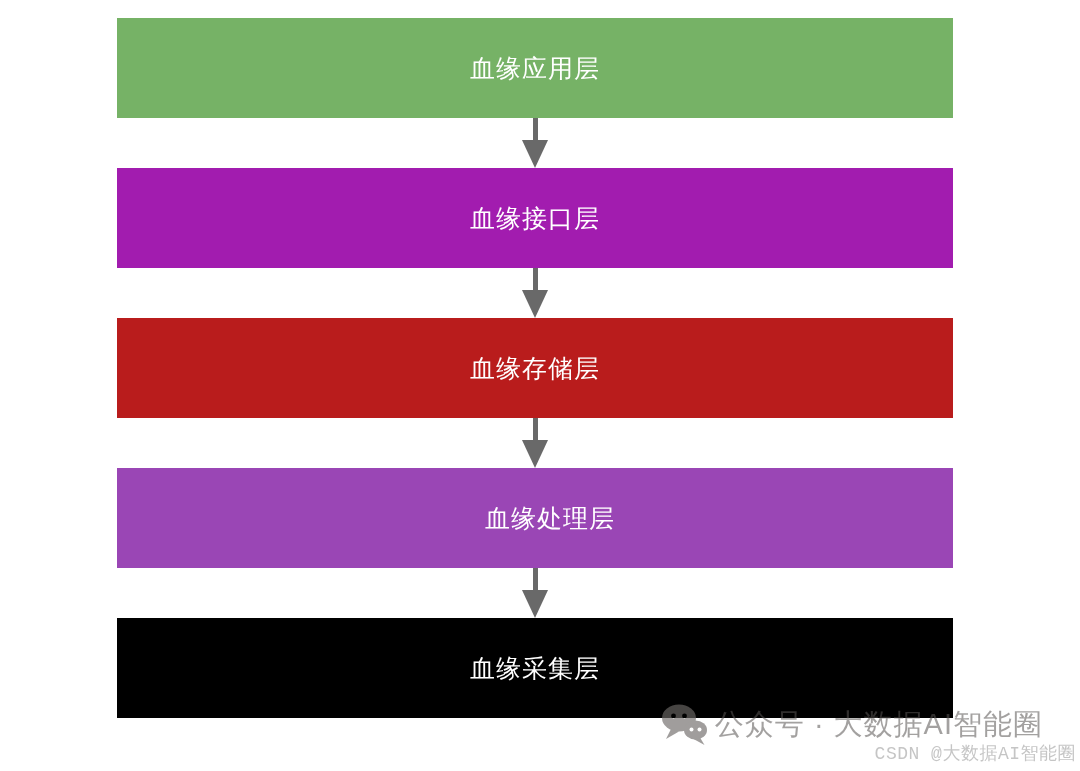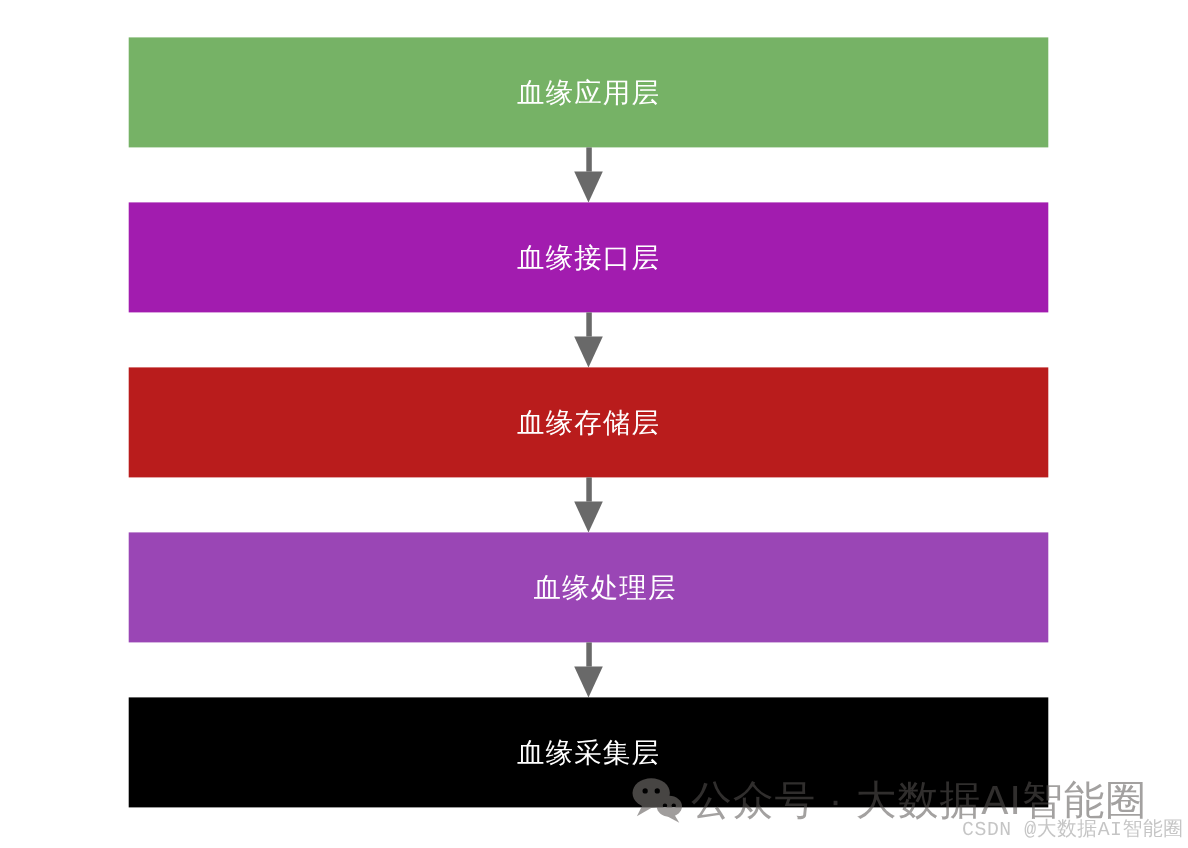--- a/index.html
+++ b/index.html
@@ -13,21 +13,21 @@
   }
   .canvas {
     position: relative;
     width: 1080px;
     height: 771px;
     background: #ffffff;
   }
   .stack {
     position: absolute;
     left: 117px;
-    top: 34px;
+    top: 18px;
     width: 836px;
     display: flex;
     flex-direction: column;
   }
   .layer {
     height: 100px;
     display: flex;
     align-items: center;
     justify-content: center;
   }
@@ -58,21 +58,21 @@
   }
   .watermark {
     position: absolute;
     top: 703px;
     right: 37px;
     display: flex;
     align-items: center;
     gap: 8px;
   }
   .watermark-label {
-    font-size: 37px;
+    font-size: 29px;
     letter-spacing: 1px;
     color: rgba(88, 84, 82, 0.55);
     white-space: nowrap;
   }
   .watermark-csdn {
     position: absolute;
     top: 741px;
     right: 4px;
     font-size: 18px;
     letter-spacing: 0.5px;

